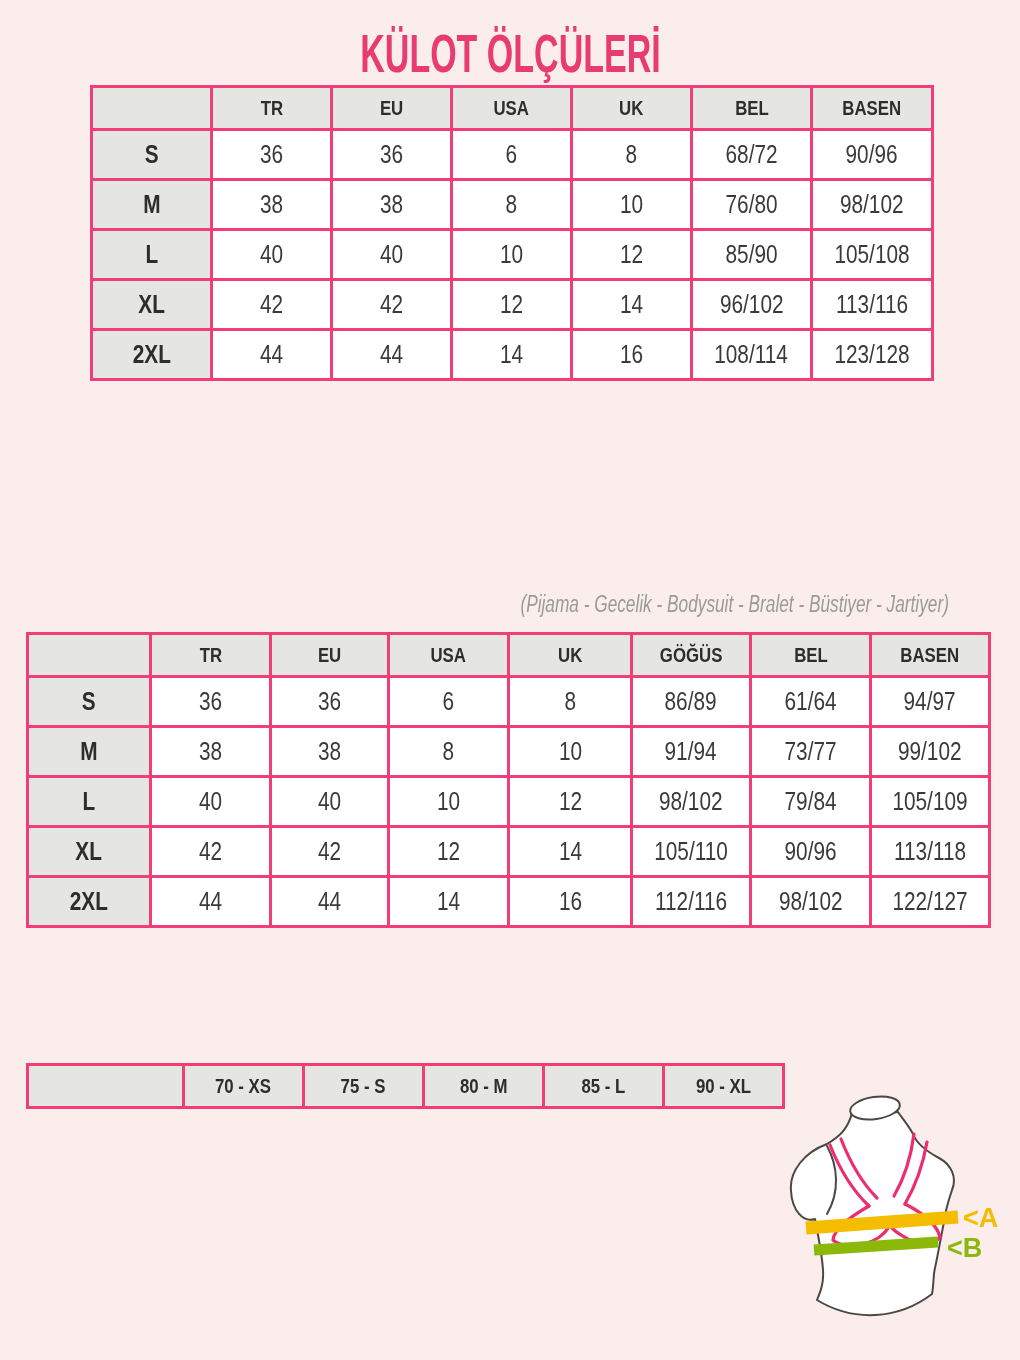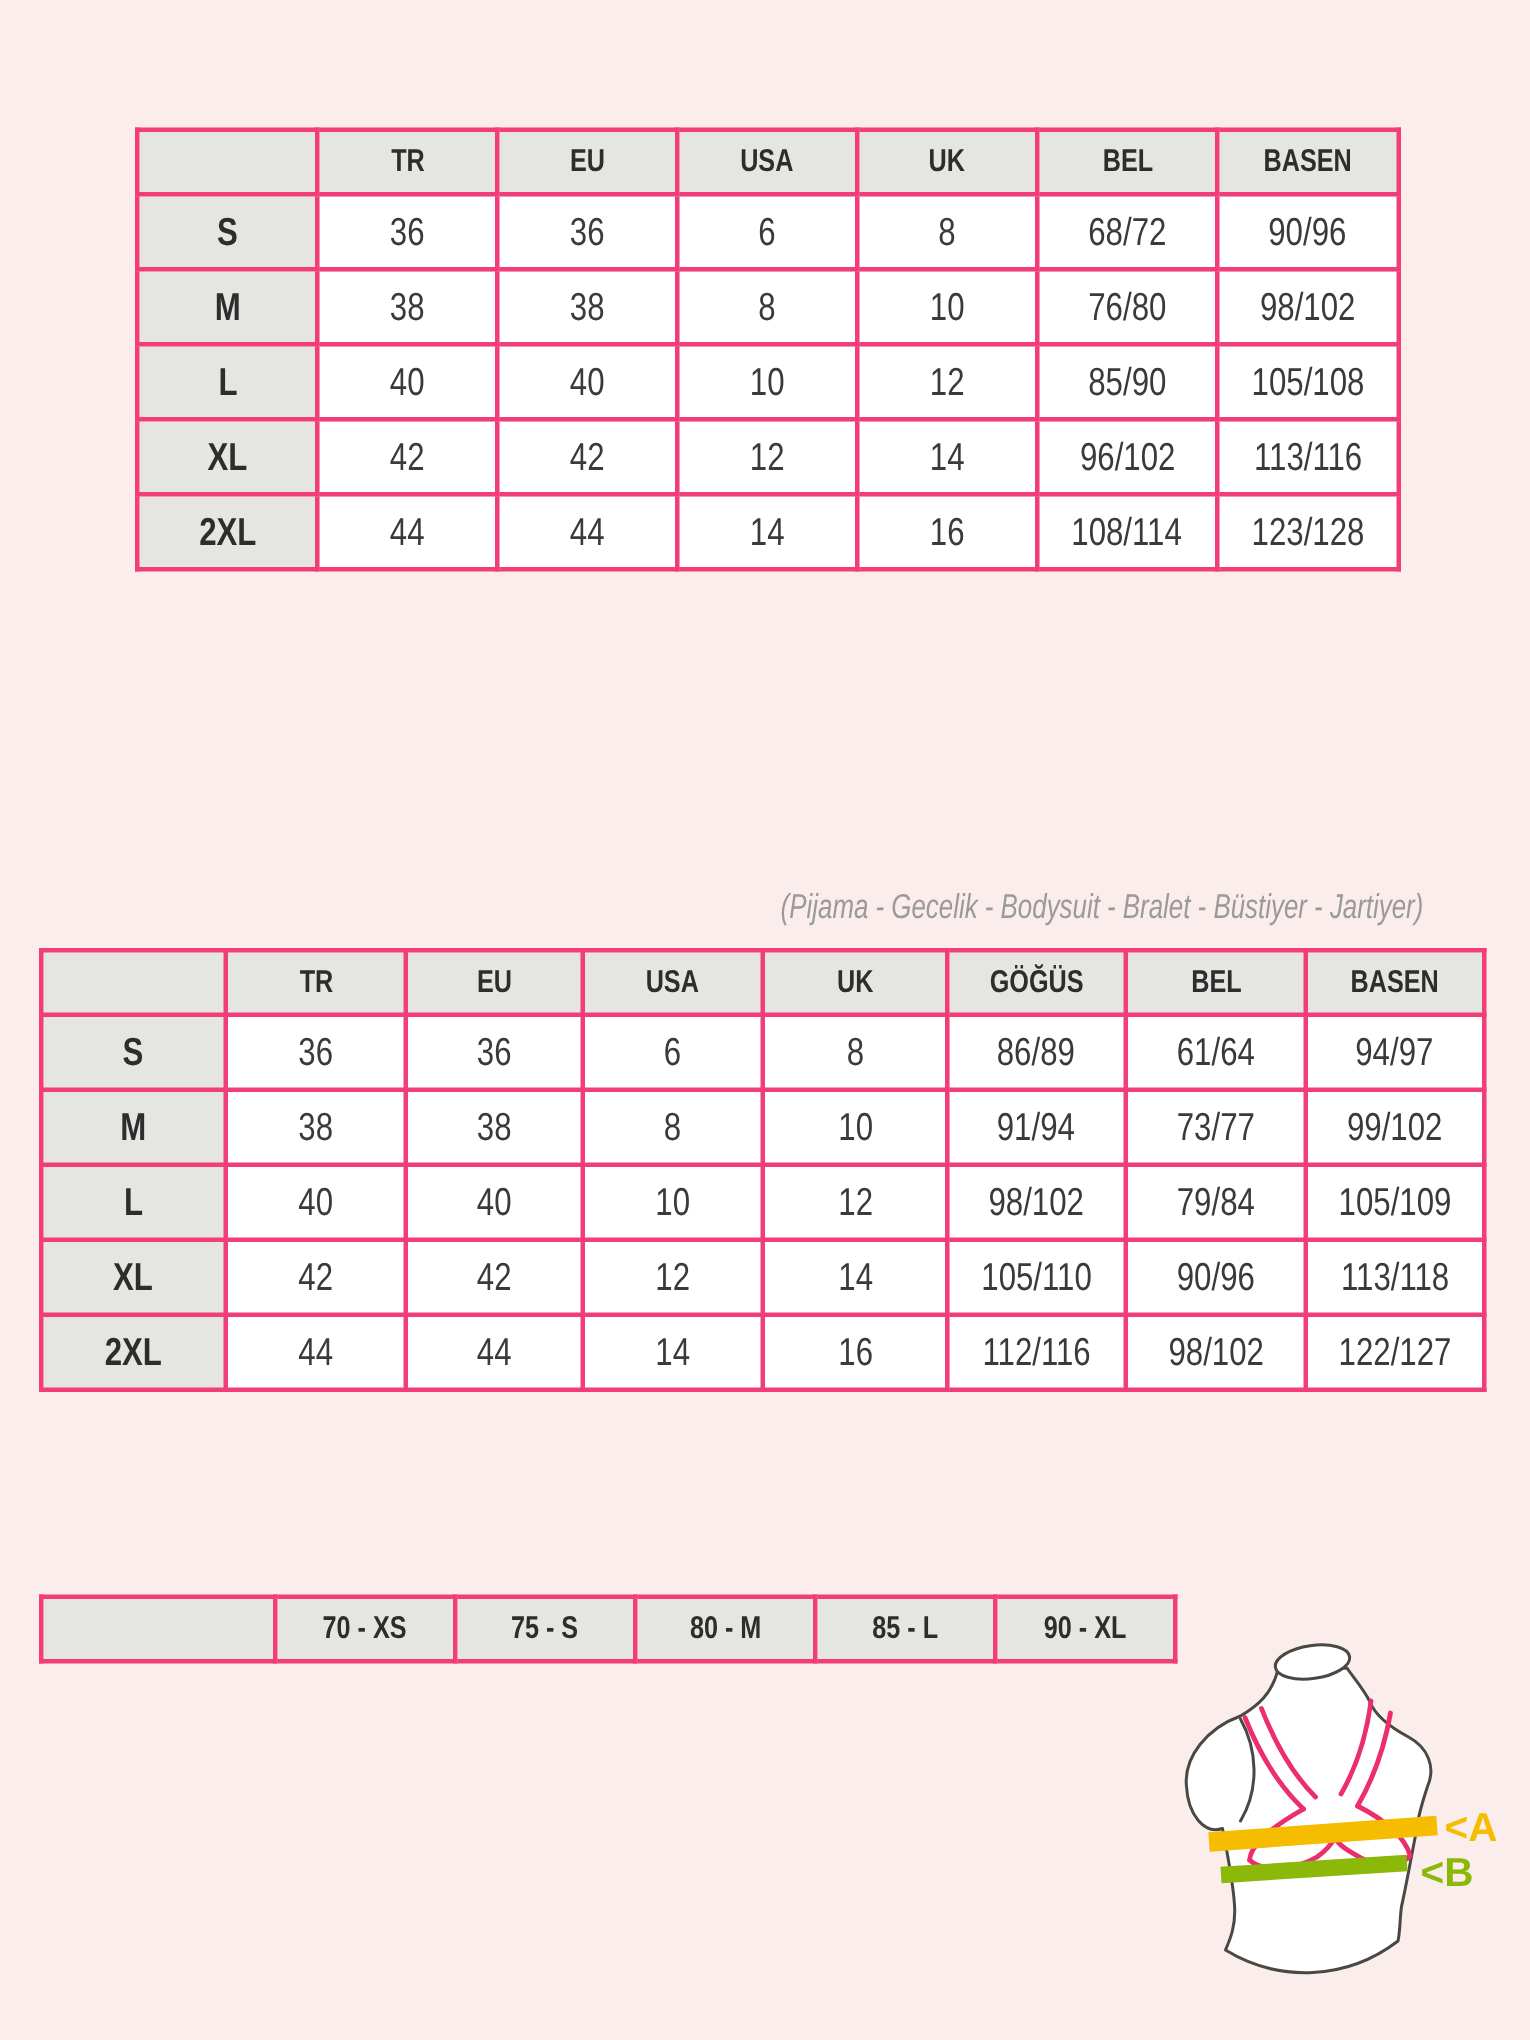--- a/index.html
+++ b/index.html
@@ -86,20 +86,21 @@
     font-family:"Liberation Sans",sans-serif;
     font-weight:bold;
     font-size:27px;
   }
 </style>
 </head>
 <body>
 
 <div class="page">
 
+  <div class="sec-title" id="title-kulot"><span class="cx">KÜLOT ÖLÇÜLERİ</span></div>
 
   <table class="size-table" id="kulot-table">
       <colgroup>
         <col style="width: 120px;">
         <col style="width: 120px;">
         <col style="width: 120px;">
         <col style="width: 120px;">
         <col style="width: 120px;">
         <col style="width: 120px;">
         <col style="width: 121px;">

